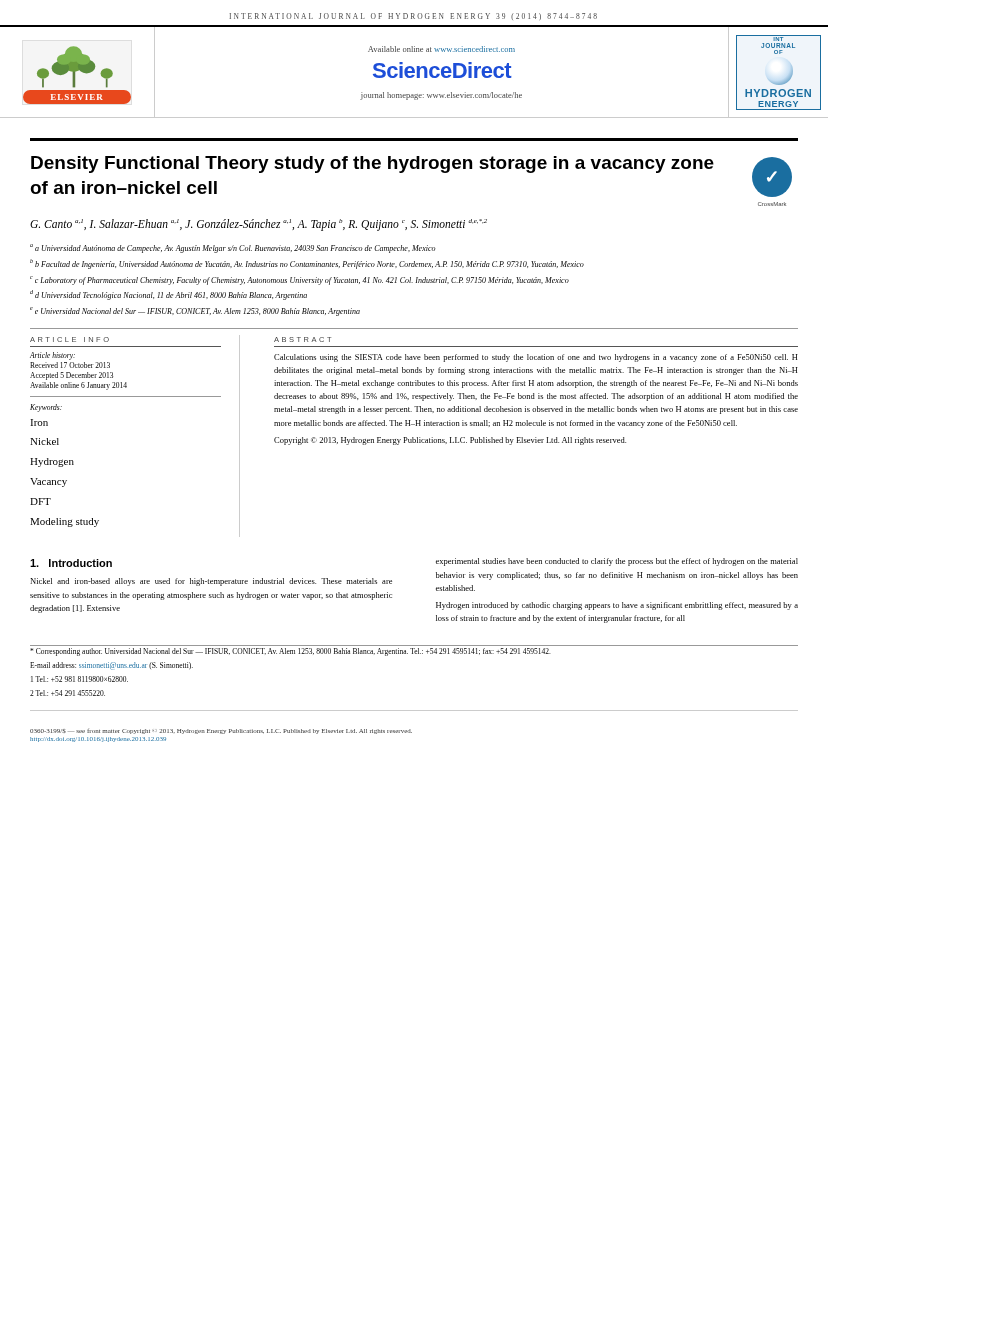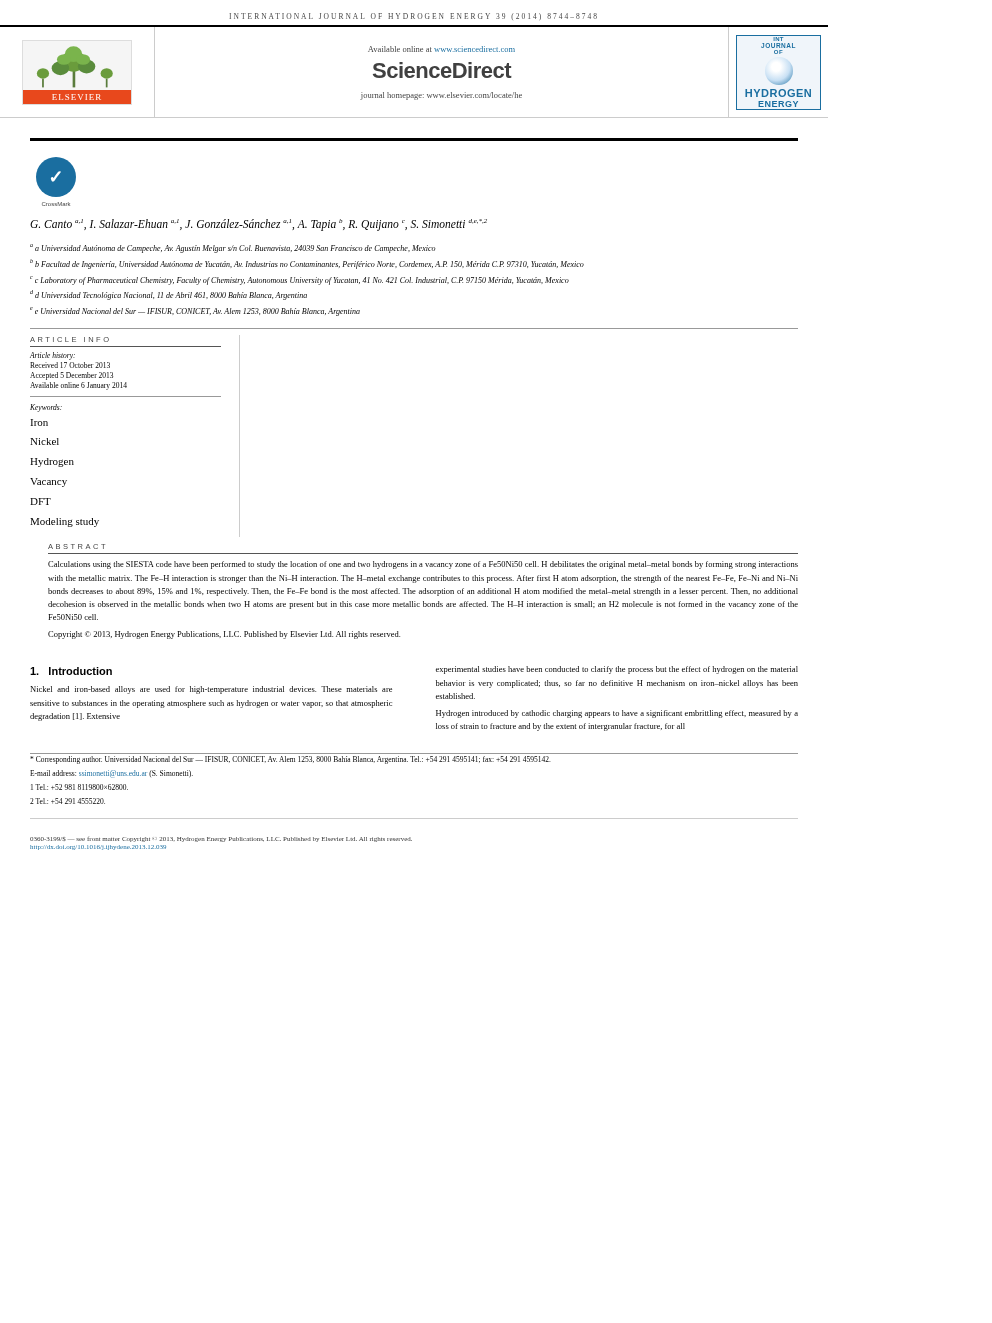--- a/index.html
+++ b/index.html
@@ -60,46 +60,47 @@
       position: relative;
     }
     .elsevier-tree-svg {
       width: 100%;
       height: 48px;
     }
     .elsevier-label {
       background: #e8481c;
       color: #fff;
       font-size: 9px;
-      font-weight: normal;
+      font-weight: bold;
       width: 100%;
       text-align: center;
       padding: 2px 0;
       letter-spacing: 1px;
+      border-radius: 7px;
     }
     .header-center {
       flex: 1;
       display: flex;
       flex-direction: column;
       align-items: center;
       justify-content: center;
       padding: 8px 20px;
     }
     .available-online {
       font-size: 8.5px;
       color: #444;
       margin-bottom: 2px;
     }
     .available-online a, .sciencedirect-link {
       color: #1a6ea0;
       text-decoration: none;
     }
     .sciencedirect-title {
       font-size: 22px;
-      color: #404040;
+      color: #1d4ed8;
       font-family: Arial, sans-serif;
       font-weight: bold;
       letter-spacing: -0.5px;
       margin: 2px 0 6px 0;
     }
     .journal-homepage {
       font-size: 8.5px;
       color: #444;
     }
     .hydrogen-energy-logo-box {
@@ -239,22 +240,22 @@
       font-size: 6px;
     }
     .divider-line {
       border: none;
       border-top: 1px solid #999;
       margin: 6px 0;
     }
     
     .two-col-section {
       display: flex;
-      flex-direction: column;
-      gap: 5px;
+      flex-direction: row;
+      gap: 16px;
     }
     .article-info-col {
       width: 210px;
       min-width: 210px;
       padding-right: 18px;
       font-size: 8px;
       border-right: 1px solid #ccc;
     }
     .abstract-col {
       flex: 1;
@@ -403,20 +404,21 @@
           <span class="hydrogen-word">HYDROGEN</span>
           <span class="energy-word">ENERGY</span>
         </div>
       </div>
     </div>
   </div>
 
   <div class="article-body">
 
     <div class="article-title-section">
+      <div class="article-title-text">Density Functional Theory study of the hydrogen storage in a vacancy zone of an iron–nickel cell</div>
       <div class="crossmark-box">
         <div class="crossmark-logo">
           <div class="crossmark-circle">✓</div>
         </div>
         <div class="crossmark-label">CrossMark</div>
       </div>
     </div>
 
     <div class="authors-line">
       G. Canto <sup>a,1</sup>, I. Salazar-Ehuan <sup>a,1</sup>, J. González-Sánchez <sup>a,1</sup>, A. Tapia <sup>b</sup>,

